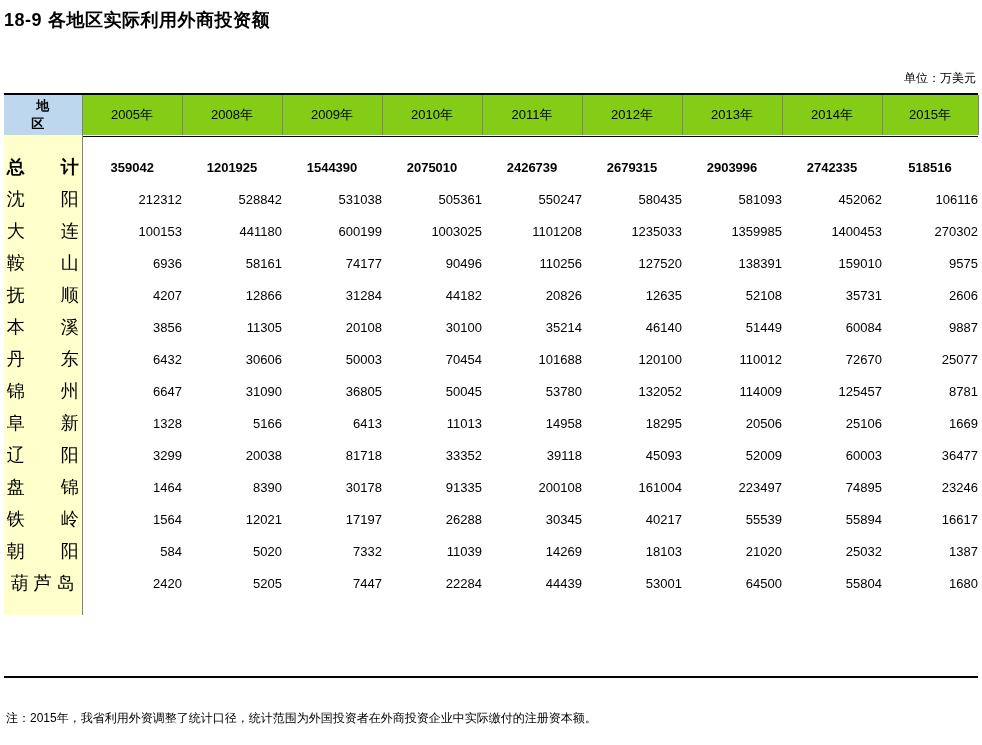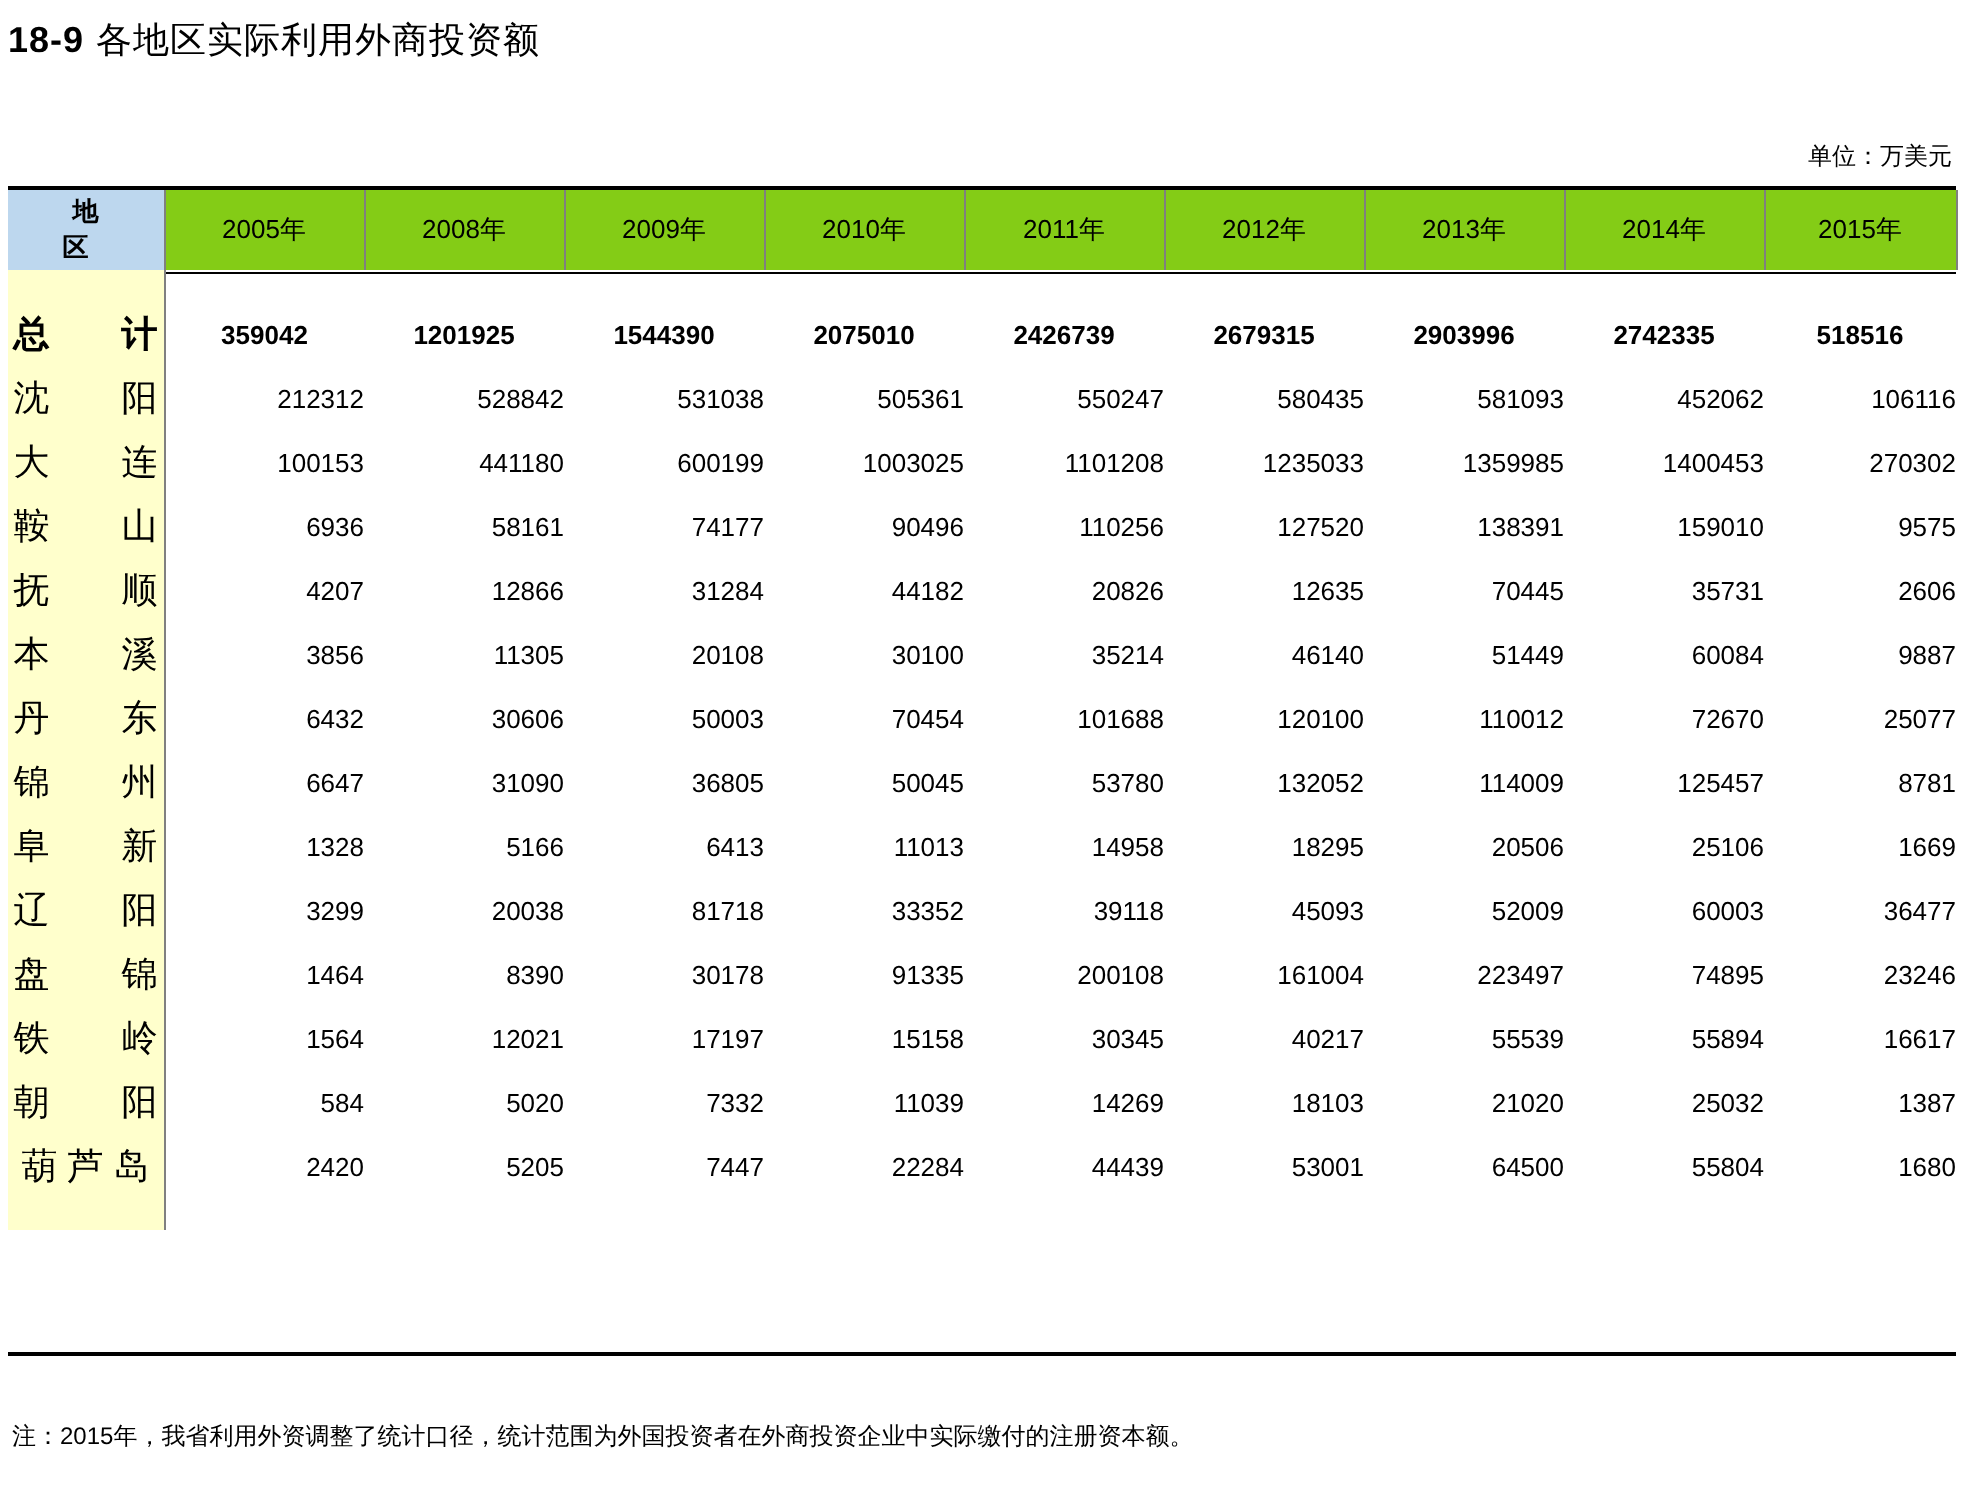--- a/index.html
+++ b/index.html
@@ -30,21 +30,21 @@
     letter-spacing: 0.5px;
     white-space: nowrap;
   }
   .title-num {
     display: inline-block;
     margin-right: 6px;
     font-weight: bold;
   }
   .title-text {
     display: inline-block;
-    font-weight: normal;
+    font-weight: bold;
   }
   .unit-row {
     position: absolute;
     top: 70px;
     right: 6px;
     font-size: 12px;
     white-space: nowrap;
   }
   table.main {
     position: absolute;
@@ -243,21 +243,21 @@
       </tr>
 
       <tr>
         <td class="region-cell">抚　　顺</td>
         <td class="data-cell">4207</td>
         <td class="data-cell">12866</td>
         <td class="data-cell">31284</td>
         <td class="data-cell">44182</td>
         <td class="data-cell">20826</td>
         <td class="data-cell">12635</td>
-        <td class="data-cell">70445</td>
+        <td class="data-cell">52108</td>
         <td class="data-cell">35731</td>
         <td class="data-cell">2606</td>
       </tr>
 
       <tr>
         <td class="region-cell">本　　溪</td>
         <td class="data-cell">3856</td>
         <td class="data-cell">11305</td>
         <td class="data-cell">20108</td>
         <td class="data-cell">30100</td>
@@ -332,21 +332,21 @@
         <td class="data-cell">223497</td>
         <td class="data-cell">74895</td>
         <td class="data-cell">23246</td>
       </tr>
 
       <tr>
         <td class="region-cell">铁　　岭</td>
         <td class="data-cell">1564</td>
         <td class="data-cell">12021</td>
         <td class="data-cell">17197</td>
-        <td class="data-cell">15158</td>
+        <td class="data-cell">26288</td>
         <td class="data-cell">30345</td>
         <td class="data-cell">40217</td>
         <td class="data-cell">55539</td>
         <td class="data-cell">55894</td>
         <td class="data-cell">16617</td>
       </tr>
 
       <tr>
         <td class="region-cell">朝　　阳</td>
         <td class="data-cell">584</td>

